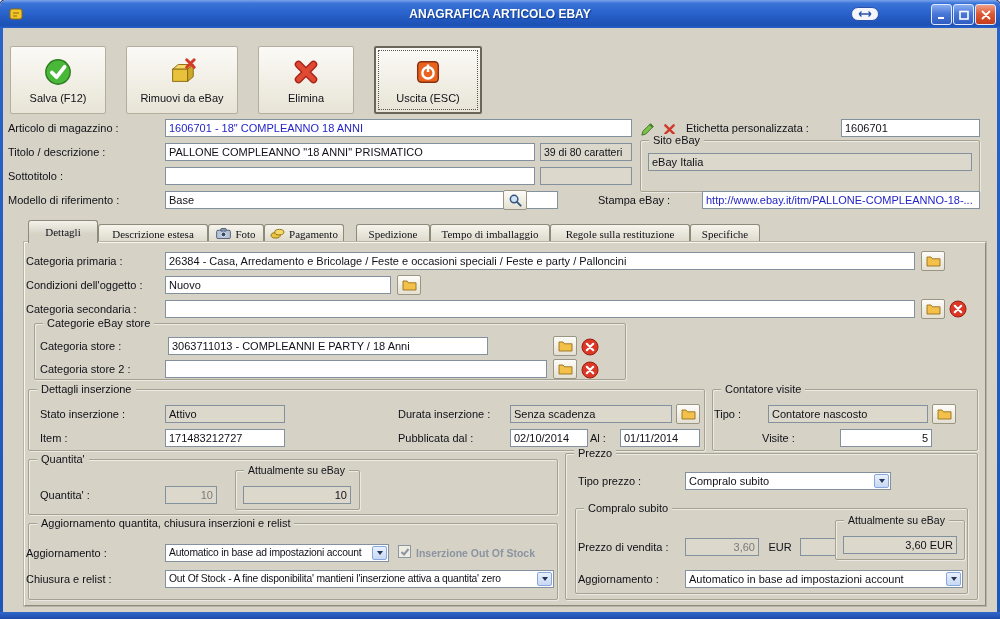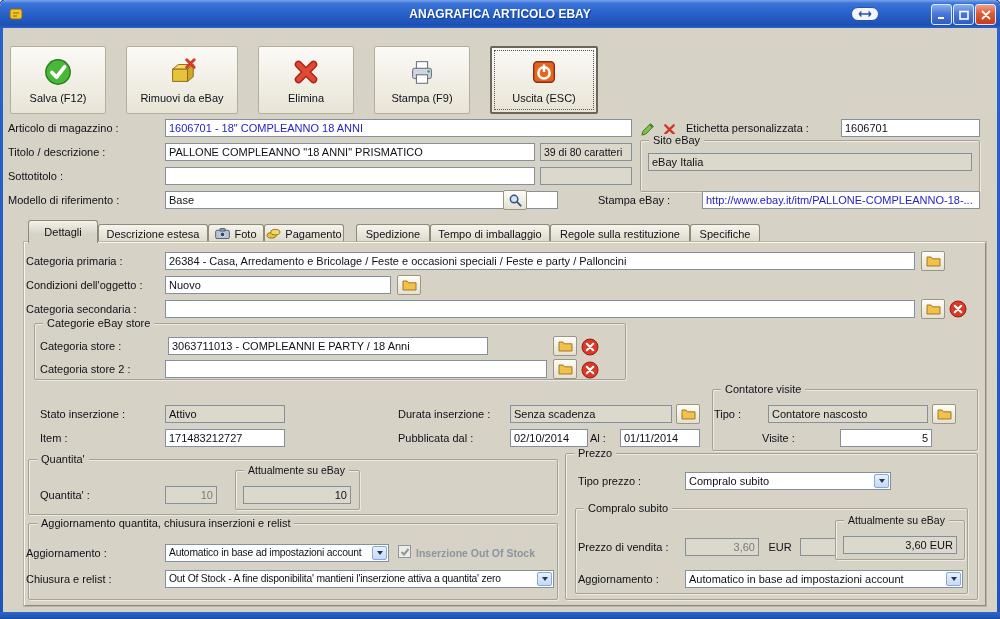--- a/index.html
+++ b/index.html
@@ -46,21 +46,21 @@
     align-items:center; justify-content:center; cursor:pointer; }
 
   .grp { position:absolute; border:1px solid #a6a292; border-radius:2px;
     box-shadow:inset 1px 1px 0 rgba(255,255,255,.55), 1px 1px 0 rgba(255,255,255,.5); }
   .grp-t { position:absolute; top:-7px; left:8px; background:#d6d2c6; padding:0 4px; line-height:13px; white-space:nowrap; }
   .grp-t.sm { font-size:10.5px; }
 
   
   .tab { position:absolute; top:224px; height:18px; border:1px solid #8e8a7b; border-bottom:none;
     border-radius:3px 3px 0 0; background:linear-gradient(180deg,#f6f4ec,#ddd9cb);
-    display:flex; align-items:center; justify-content:center; gap:4px; cursor:pointer; white-space:nowrap; }
+    display:flex; align-items:center; justify-content:center; gap:4px; cursor:pointer; white-space:nowrap;font-family:Liberation Serif, serif; }
   .tab.sel { top:220px; height:23px; background:linear-gradient(180deg,#f4f2ea,#d6d2c6 60%); z-index:3; }
   .panel { position:absolute; left:24px; top:242px; width:962px; height:364px; background:#d6d2c6;
     border:1px solid; border-color:#f8f6ef #8e8a7b #8e8a7b #f8f6ef; box-shadow:0 0 0 1px #b8b4a5; }
 
   
   .combo { position:absolute; height:18px; background:#fff; border:1px solid #83919e; cursor:pointer; }
   .combo-v { position:absolute; left:3px; top:1px; right:18px; line-height:14px; overflow:hidden; white-space:nowrap; }
   .combo-v.tight { font-size:10.3px; letter-spacing:-0.2px; }
   .combo-b { position:absolute; right:1px; top:1px; bottom:1px; width:15px; border:1px solid #86a7e0; border-radius:2px;
     background:linear-gradient(180deg,#e9f1fc,#c7d8f2); display:flex; align-items:center; justify-content:center; }
@@ -125,29 +125,20 @@
         </svg>
       <span>Rimuovi da eBay</span>
     </button>
     <button class="tbtn" style="width:96px">
       <svg viewBox="0 0 32 32" width="30" height="30">
           <path d="M8 8l16 16M24 8L8 24" stroke="#a8241a" stroke-width="8" stroke-linecap="round"></path>
           <path d="M8 8l16 16M24 8L8 24" stroke="#e04a32" stroke-width="5" stroke-linecap="round"></path>
         </svg>
       <span>Elimina</span>
     </button>
-    <button class="tbtn" style="width:96px">
-      <svg viewBox="0 0 32 32" width="30" height="30">
-          <rect x="10" y="5" width="12" height="8" fill="#fff" stroke="#5a6270"></rect>
-          <rect x="6" y="12" width="20" height="11" rx="2" fill="#cfd6e2" stroke="#5a6270"></rect>
-          <rect x="10" y="19" width="12" height="9" fill="#fff" stroke="#5a6270"></rect>
-          <circle cx="23" cy="15.5" r="1.3" fill="#3a9a5a"></circle>
-        </svg>
-      <span>Stampa (F9)</span>
-    </button>
     <button class="tbtn focus" style="width:108px">
       <svg viewBox="0 0 32 32" width="30" height="30">
           <rect x="5" y="5" width="22" height="22" rx="4" fill="#e8641e" stroke="#8a2f10" stroke-width="1.5"></rect>
           <circle cx="16" cy="17" r="6" fill="none" stroke="#fff" stroke-width="2.6"></circle>
           <rect x="14.7" y="8" width="2.6" height="8" fill="#fff"></rect>
         </svg>
       <span>Uscita (ESC)</span>
     </button>
   </div>
 
@@ -280,20 +271,23 @@
         <path d="M1 3.5V2h4l1.5 1.8H14V11H1z" fill="#f3c04a" stroke="#95701c" stroke-width=".9"></path>
       </svg>
   </button>
   <button class="ibtn" style="left:580px;top:360px;width:20px;height:20px">
     <svg viewBox="0 0 18 18" width="18" height="18">
         <circle cx="9" cy="9" r="8" fill="#dd3826" stroke="#9c1d10"></circle>
         <path d="M5.8 5.8l6.4 6.4M12.2 5.8l-6.4 6.4" stroke="#fff" stroke-width="2.2" stroke-linecap="round"></path>
       </svg>
   </button>
 
+  <div class="grp" style="left:28px;top:389px;width:677px;height:62px">
+    <span class="grp-t">Dettagli inserzione</span>
+  </div>
   <span class="lbl" style="left:40px;top:407px;width:122px">Stato inserzione :</span>
   <div class="fld ro" style="left:165px;top:405px;width:120px">Attivo</div>
   <span class="lbl" style="left:398px;top:407px;width:108px">Durata inserzione :</span>
   <div class="fld ro" style="left:510px;top:405px;width:162px">Senza scadenza</div>
   <button class="sbtn" style="left:676px;top:404px">
     <svg viewBox="0 0 15 12" width="15" height="12">
         <path d="M1 3.5V2h4l1.5 1.8H14V11H1z" fill="#f3c04a" stroke="#95701c" stroke-width=".9"></path>
       </svg>
   </button>
   <span class="lbl" style="left:40px;top:431px;width:122px">Item :</span>

